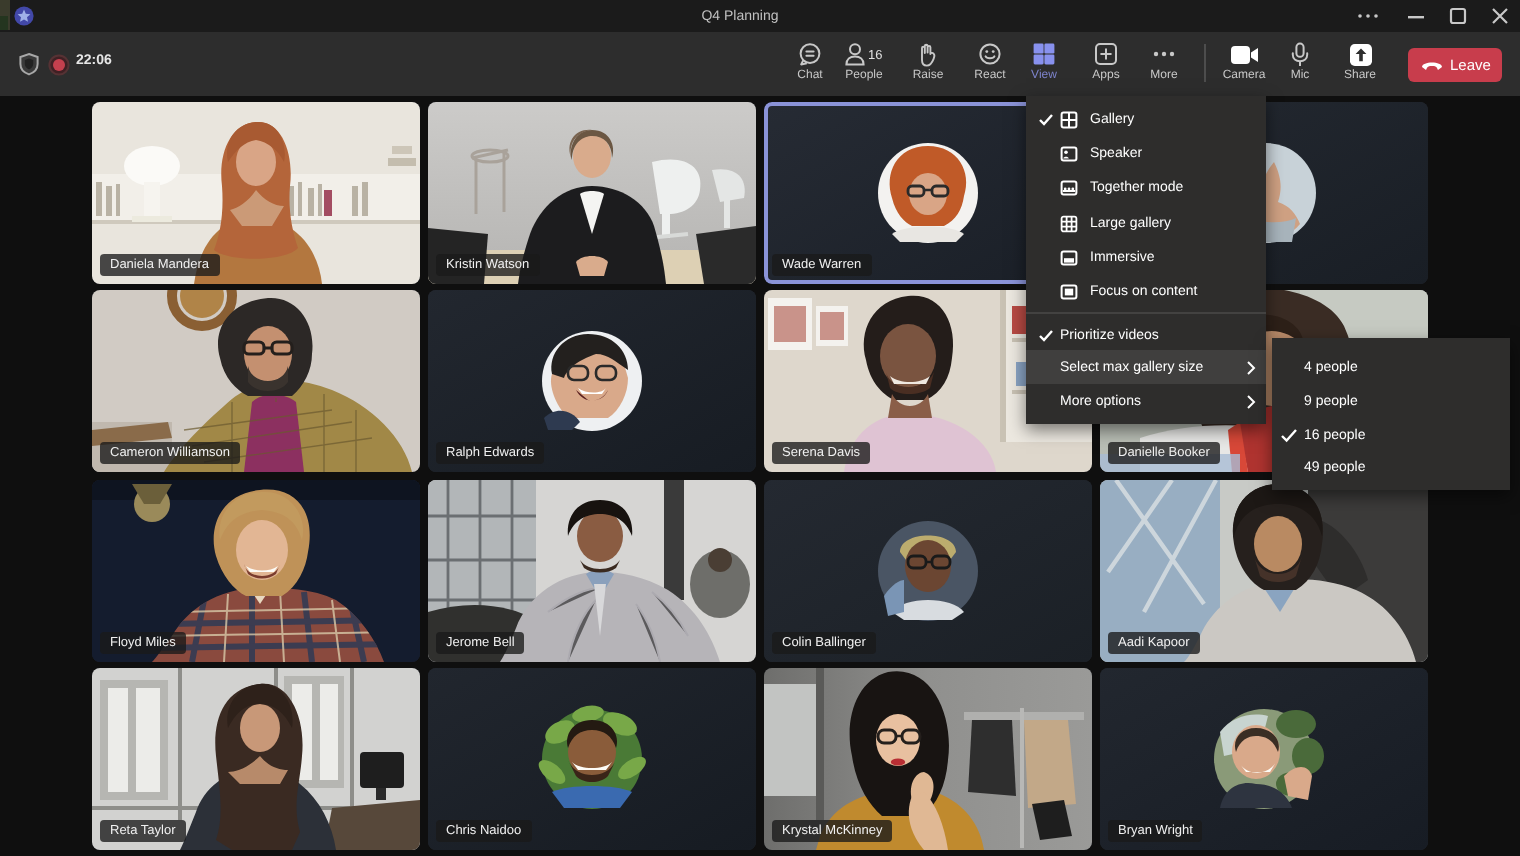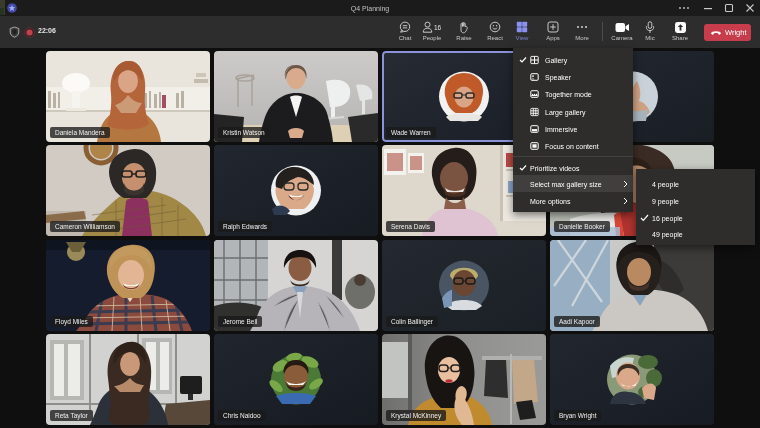--- a/index.html
+++ b/index.html
@@ -169,21 +169,21 @@
             <rect x="1" y="1" width="11" height="11" rx="2.4" fill="#ffffff"></rect>
             <path d="M6.5 3.2 L9.2 6 H7.4 V9.6 H5.6 V6 H3.8 Z" fill="#2d2d2d"></path>
           </svg>
         </div>
         <div class="lb">Share</div>
       </div>
     <div class="abs" style="left:704px;top:8px;width:47px;height:17px;background:#c83d4c;border-radius:3px;">
       <svg class="abs" style="left:6px;top:5px" width="12" height="7" viewBox="0 0 12 7">
           <path d="M1 4.5 C1 1.5 11 1.5 11 4.5 L9 6 C8.4 5 8.6 4 6 4 C3.4 4 3.6 5 3 6 Z" fill="#ffffff"></path>
         </svg>
-      <div class="abs" style="left:21px;top:3.5px;font-size:7.5px;color:#ffffff;">Wright</div>
+      <div class="abs" style="left:21px;top:3.5px;font-size:7.5px;color:#ffffff;">Leave</div>
     </div>
   </div>
 
   <div id="stage">
 
     <div class="tile" style="left:46px;top:2.5px">
       <svg class="ph" width="164" height="91" viewBox="0 0 164 91">
         <rect width="164" height="91" fill="#e9e5dd"></rect>
         <rect x="0" y="36" width="164" height="24" fill="#f2efe9"></rect>
         <rect x="0" y="59" width="164" height="2" fill="#cfc9bd"></rect>

